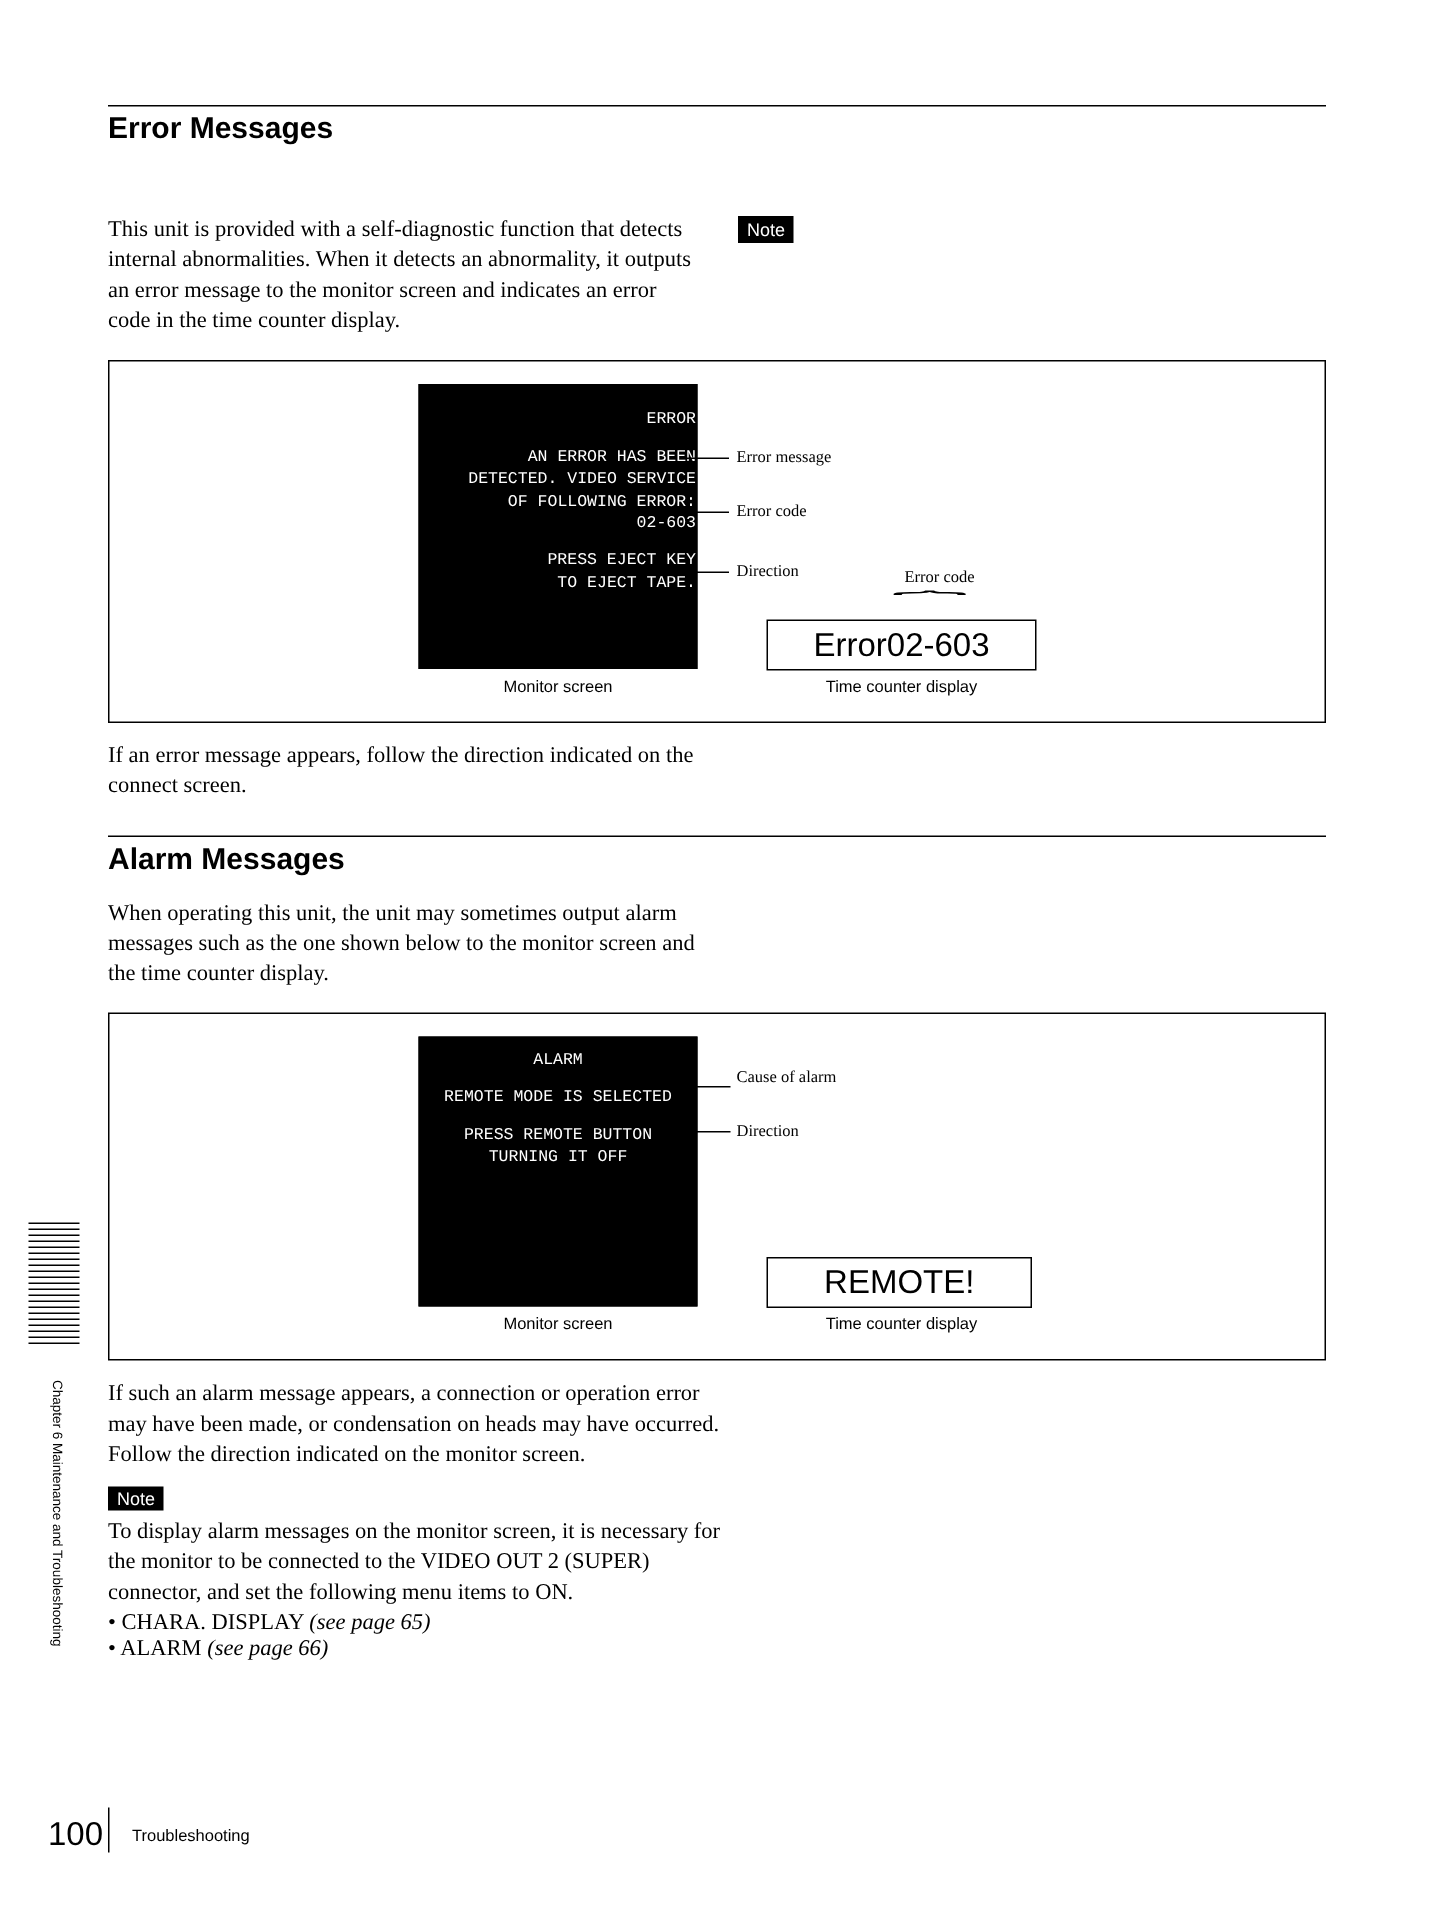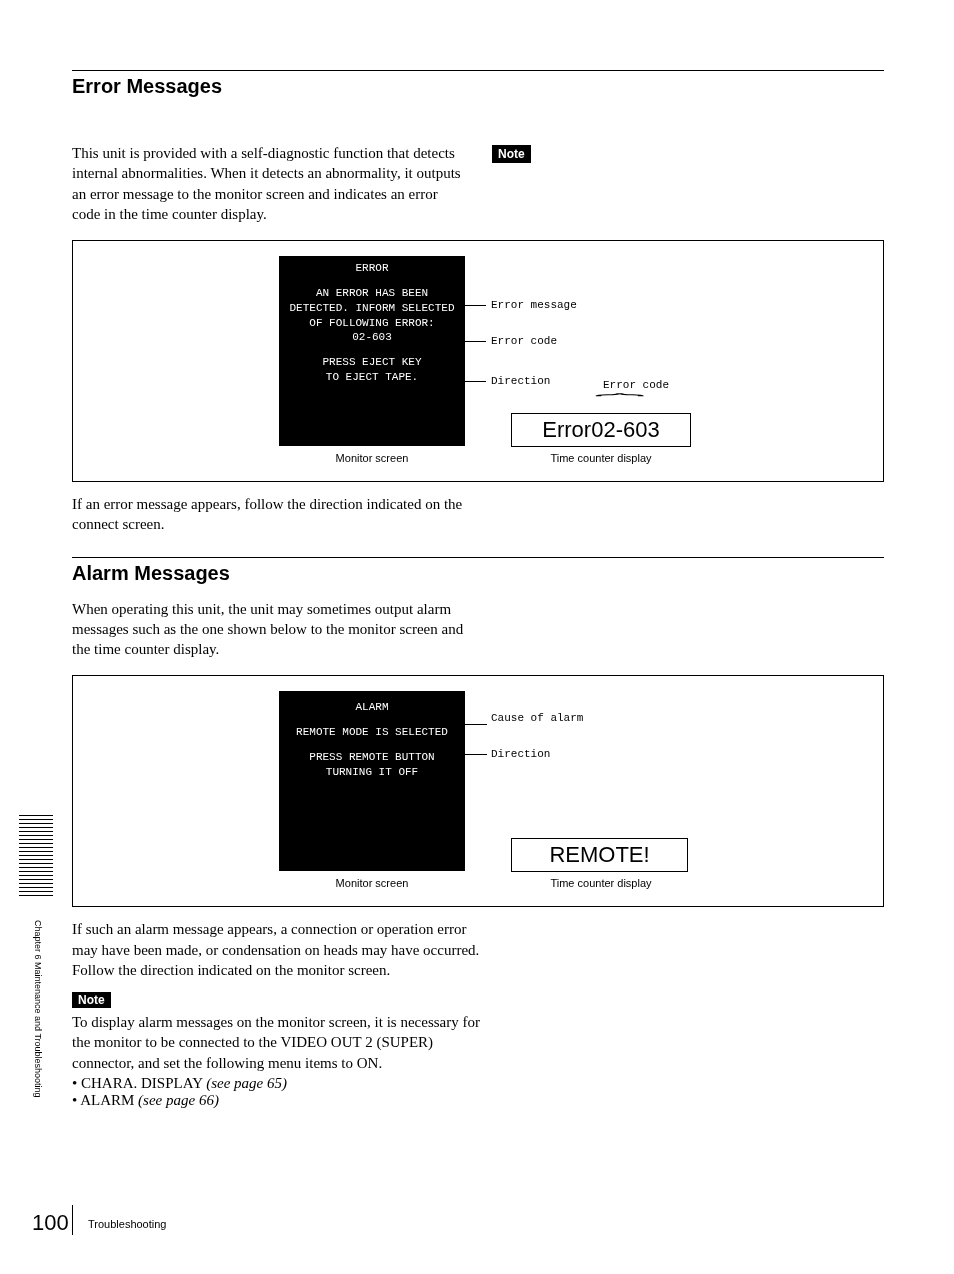--- a/index.html
+++ b/index.html
@@ -30,21 +30,21 @@
     gap: 28px;
     margin-top: 45px;
   }
   .col { flex: 1; font-size: 15px; line-height: 1.35; }
   .note-label {
     display: inline-block;
     background: #000;
     color: #fff;
     font-family: Helvetica, Arial, sans-serif;
     font-size: 12px;
-    font-weight: bold;
+    font-weight: normal;
     padding: 1px 6px;
     margin-bottom: 2px;
   }
   .italic-ref { font-style: italic; }
   .diagram-frame {
     border: 1px solid #000;
     margin-top: 16px;
     padding: 18px 12px 10px 12px;
     position: relative;
     height: 242px;
@@ -60,21 +60,21 @@
     line-height: 1.35;
   }
   .mon-label {
     position: absolute;
     font-family: Helvetica, Arial, sans-serif;
     font-size: 11px;
     text-align: center;
   }
   .callout {
     position: absolute;
-    font-family: Liberation Mono, monospace;
+    font-family: Liberation Serif, serif;
     font-size: 11px;
     line-height: 1.2;
   }
   .lead-h {
     position: absolute;
     border-top: 1px solid #000;
     height: 0;
   }
   .brace {
     position: absolute;
@@ -137,25 +137,25 @@
     <div class="col">
       <p>This unit is provided with a self-diagnostic function that detects internal abnormalities. When it detects an abnormality, it outputs an error message to the monitor screen and indicates an error code in the time counter display.</p>
     </div>
     <div class="col">
       <div class="note-label">Note</div>
     </div>
   </div>
 
   
   <div class="diagram-frame">
-    <div class="monitor-box" style="left:206px; top:15px; width:186px; height:190px; padding-top:4px;">
+    <div class="monitor-box" style="left:206px; top:15px; width:186px; height:190px; padding-top:16px;text-align:right;">
       <div>ERROR</div>
       <div style="height:10px"></div>
       <div>AN ERROR HAS BEEN</div>
-      <div>DETECTED. INFORM SELECTED</div>
+      <div>DETECTED. VIDEO SERVICE</div>
       <div>OF FOLLOWING ERROR:</div>
       <div>02-603</div>
       <div style="height:10px"></div>
       <div>PRESS EJECT KEY</div>
       <div>TO EJECT TAPE.</div>
     </div>
     <div class="mon-label" style="left:206px; top:211px; width:186px;">Monitor screen</div>
 
     <div class="lead-h" style="left:383px; top:64px; width:30px;"></div>
     <div class="callout" style="left:418px; top:58px;">Error message</div>

